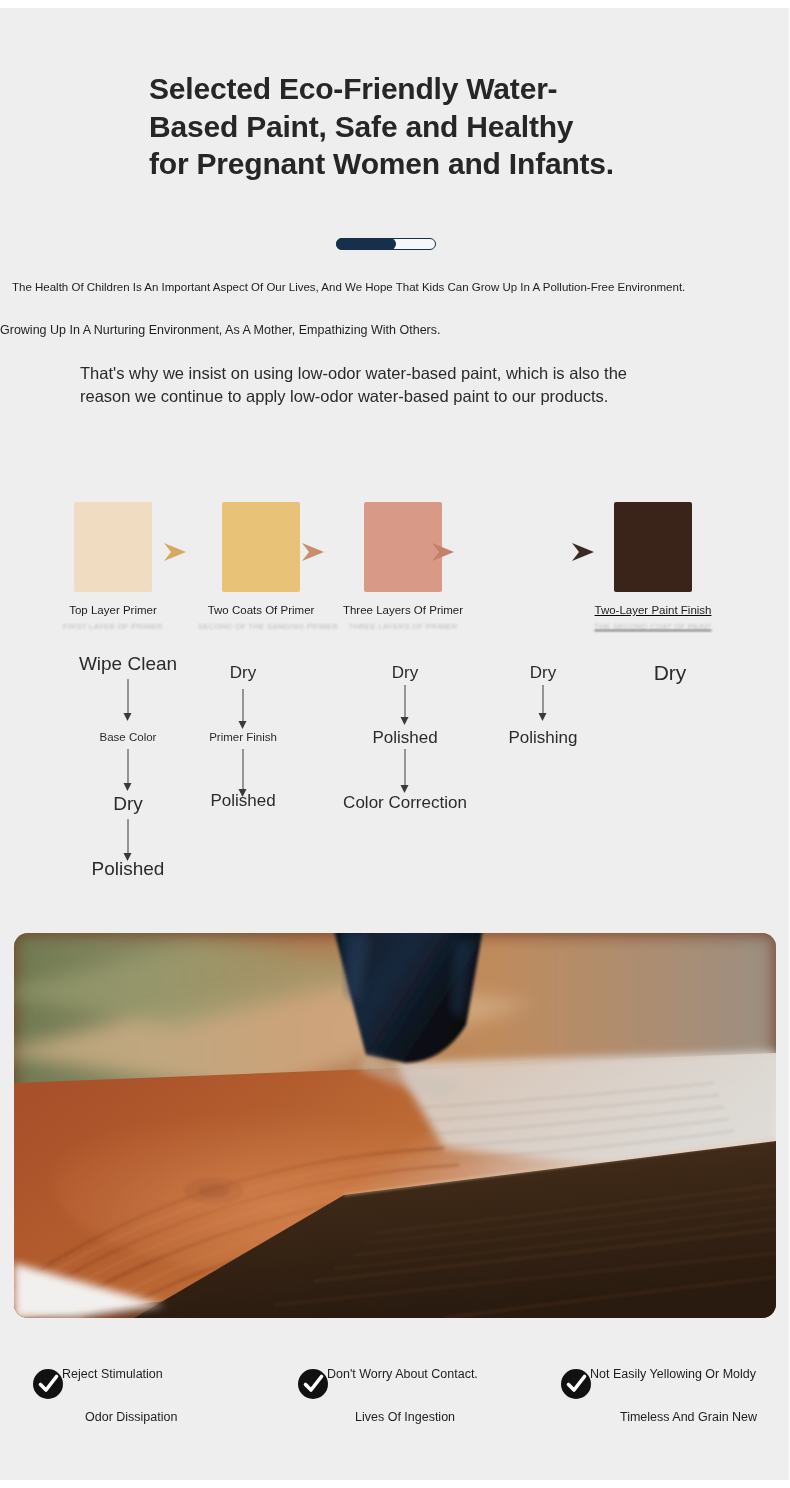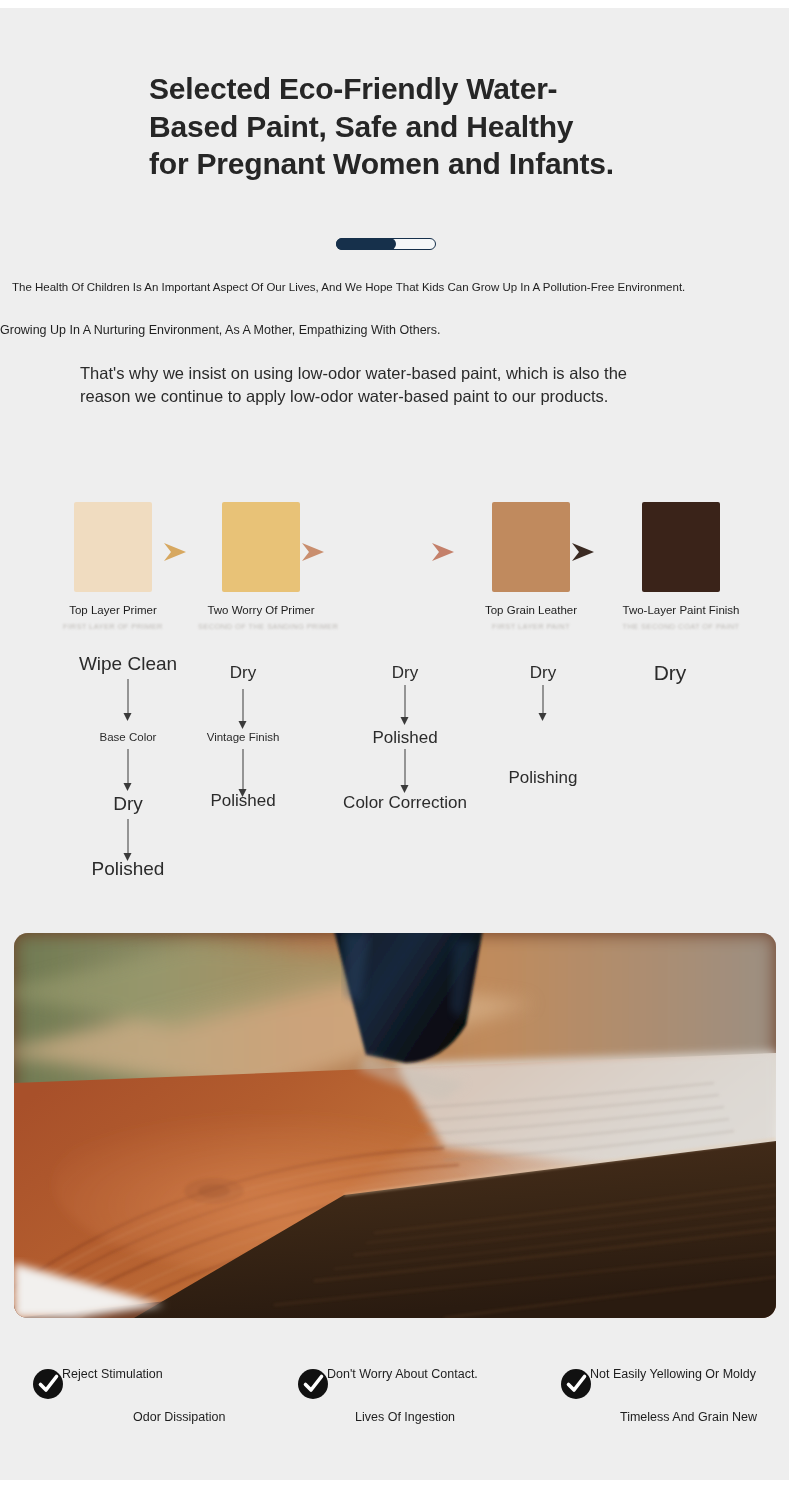--- a/index.html
+++ b/index.html
@@ -245,57 +245,57 @@
       <div class="swatch-cell" style="left: 0px;">
         <div class="swatch-chip" style="background: rgb(240, 220, 192); mask-image: none; box-shadow: rgb(240, 220, 192) 0px 0px 0px 1px; border-radius: 1px;"></div>
         <div class="swatch-label">Top Layer Primer</div>
         <div class="swatch-sub">FIRST LAYER OF PRIMER</div>
       </div>
       <div class="arrow" style="left: 112px;"><svg viewBox="0 0 26 22" width="26" height="22">
           <path d="M2 2 L24 11 L2 20 L9 11 Z" fill="#d7a860"></path>
         </svg></div>
       <div class="swatch-cell" style="left: 148px;">
         <div class="swatch-chip" style="background: rgb(232, 194, 119); mask-image: none; box-shadow: rgb(232, 194, 119) 0px 0px 0px 1px; border-radius: 1px;"></div>
-        <div class="swatch-label">Two Worry Of Primer</div>
+        <div class="swatch-label">Two Coats Of Primer</div>
         <div class="swatch-sub">SECOND OF THE SANDING PRIMER</div>
       </div>
       <div class="arrow" style="left: 250px;"><svg viewBox="0 0 26 22" width="26" height="22">
           <path d="M2 2 L24 11 L2 20 L9 11 Z" fill="#c98e6e"></path>
         </svg></div>
+      <div class="swatch-cell" style="left: 290px;">
+        <div class="swatch-chip" style="background: rgb(216, 154, 134); mask-image: none; box-shadow: rgb(216, 154, 134) 0px 0px 0px 1px; border-radius: 1px;"></div>
+        <div class="swatch-label">Three Layers Of Primer</div>
+        <div class="swatch-sub">THREE LAYERS OF PRIMER</div>
+      </div>
       <div class="arrow" style="left: 380px;"><svg viewBox="0 0 26 22" width="26" height="22">
           <path d="M2 2 L24 11 L2 20 L9 11 Z" fill="#c4806a"></path>
         </svg></div>
-      <div class="swatch-cell" style="left: 418px;">
-        <div class="swatch-chip" style="background: rgb(192, 138, 94); mask-image: none; box-shadow: rgb(192, 138, 94) 0px 0px 0px 1px; border-radius: 1px;"></div>
-        <div class="swatch-label">Top Grain Leather</div>
-        <div class="swatch-sub">FIRST LAYER PAINT</div>
-      </div>
       <div class="arrow" style="left: 520px;"><svg viewBox="0 0 26 22" width="26" height="22">
           <path d="M2 2 L24 11 L2 20 L9 11 Z" fill="#3a2a22"></path>
         </svg></div>
-      <div class="swatch-cell" style="left: 568px;">
+      <div class="swatch-cell" style="left: 540px; text-decoration: underline;">
         <div class="swatch-chip" style="background: rgb(58, 35, 25); mask-image: none; box-shadow: rgb(58, 35, 25) 0px 0px 0px 1px; border-radius: 1px;"></div>
         <div class="swatch-label">Two-Layer Paint Finish</div>
         <div class="swatch-sub">THE SECOND COAT OF PAINT</div>
       </div>
     </div>
 
   <div id="flow">
       <div class="flow-step" style="left: 128px; top: 0px; font-size: 19px; font-weight: normal;">Wipe Clean</div>
       <div class="flow-step" style="left: 128px; top: 78px; font-size: 11.5px; font-weight: normal; text-align: center;">Base Color</div>
       <div class="flow-step" style="left: 128px; top: 140px; font-size: 19px; font-weight: normal;">Dry</div>
       <div class="flow-step" style="left: 128px; top: 205px; font-size: 19px; font-weight: normal;">Polished</div>
       <div class="flow-step" style="left: 243px; top: 10px; font-size: 17px; font-weight: normal;">Dry</div>
-      <div class="flow-step" style="left: 243px; top: 78px; font-size: 11.5px; font-weight: normal;">Vintage Finish</div>
+      <div class="flow-step" style="left: 243px; top: 78px; font-size: 11.5px; font-weight: normal;">Primer Finish</div>
       <div class="flow-step" style="left: 243px; top: 138px; font-size: 17px; font-weight: normal;">Polished</div>
       <div class="flow-step" style="left: 405px; top: 10px; font-size: 17px; font-weight: normal;">Dry</div>
       <div class="flow-step" style="left: 405px; top: 75px; font-size: 17px; font-weight: normal;">Polished</div>
       <div class="flow-step" style="left: 405px; top: 140px; font-size: 17px; font-weight: normal;">Color Correction</div>
       <div class="flow-step" style="left: 543px; top: 10px; font-size: 17px; font-weight: normal;">Dry</div>
-      <div class="flow-step" style="left: 543px; top: 75px; font-size: 17px; font-weight: normal; margin-top: 40px;">Polishing</div>
+      <div class="flow-step" style="left: 543px; top: 75px; font-size: 17px; font-weight: normal;">Polishing</div>
       <div class="flow-step" style="left: 670px; top: 8px; font-size: 21px; font-weight: normal;">Dry</div>
       <div class="flow-arrow" style="left: 128px; top: 26px; height: 42px;">
         <div class="shaft"></div>
         <div class="head"></div>
       </div>
       <div class="flow-arrow" style="left: 128px; top: 96px; height: 42px;">
         <div class="shaft"></div>
         <div class="head"></div>
       </div>
       <div class="flow-arrow" style="left: 128px; top: 166px; height: 42px;">
@@ -438,21 +438,21 @@
   </div>
 
   <div id="features">
       <div class="feature" style="left: 32px;">
         <div class="check-icon"><svg viewBox="0 0 32 32" width="32" height="32">
             <circle cx="16" cy="16" r="15" fill="#111111"></circle>
             <path d="M8.5 16.5 L14 22 L24.5 8.5" stroke="#ffffff" stroke-width="3.6" fill="none" stroke-linecap="round" stroke-linejoin="round"></path>
           </svg></div>
         <div class="feature-title">Reject Stimulation</div>
       </div>
-      <div class="feature-sub" style="left: 85px; margin-left: 48px;">Odor Dissipation</div>
+      <div class="feature-sub" style="left: 85px;">Odor Dissipation</div>
       <div class="feature" style="left: 297px;">
         <div class="check-icon"><svg viewBox="0 0 32 32" width="32" height="32">
             <circle cx="16" cy="16" r="15" fill="#111111"></circle>
             <path d="M8.5 16.5 L14 22 L24.5 8.5" stroke="#ffffff" stroke-width="3.6" fill="none" stroke-linecap="round" stroke-linejoin="round"></path>
           </svg></div>
         <div class="feature-title">Don't Worry About Contact.</div>
       </div>
       <div class="feature-sub" style="left: 355px;">Lives Of Ingestion</div>
       <div class="feature" style="left: 560px;">
         <div class="check-icon"><svg viewBox="0 0 32 32" width="32" height="32">

